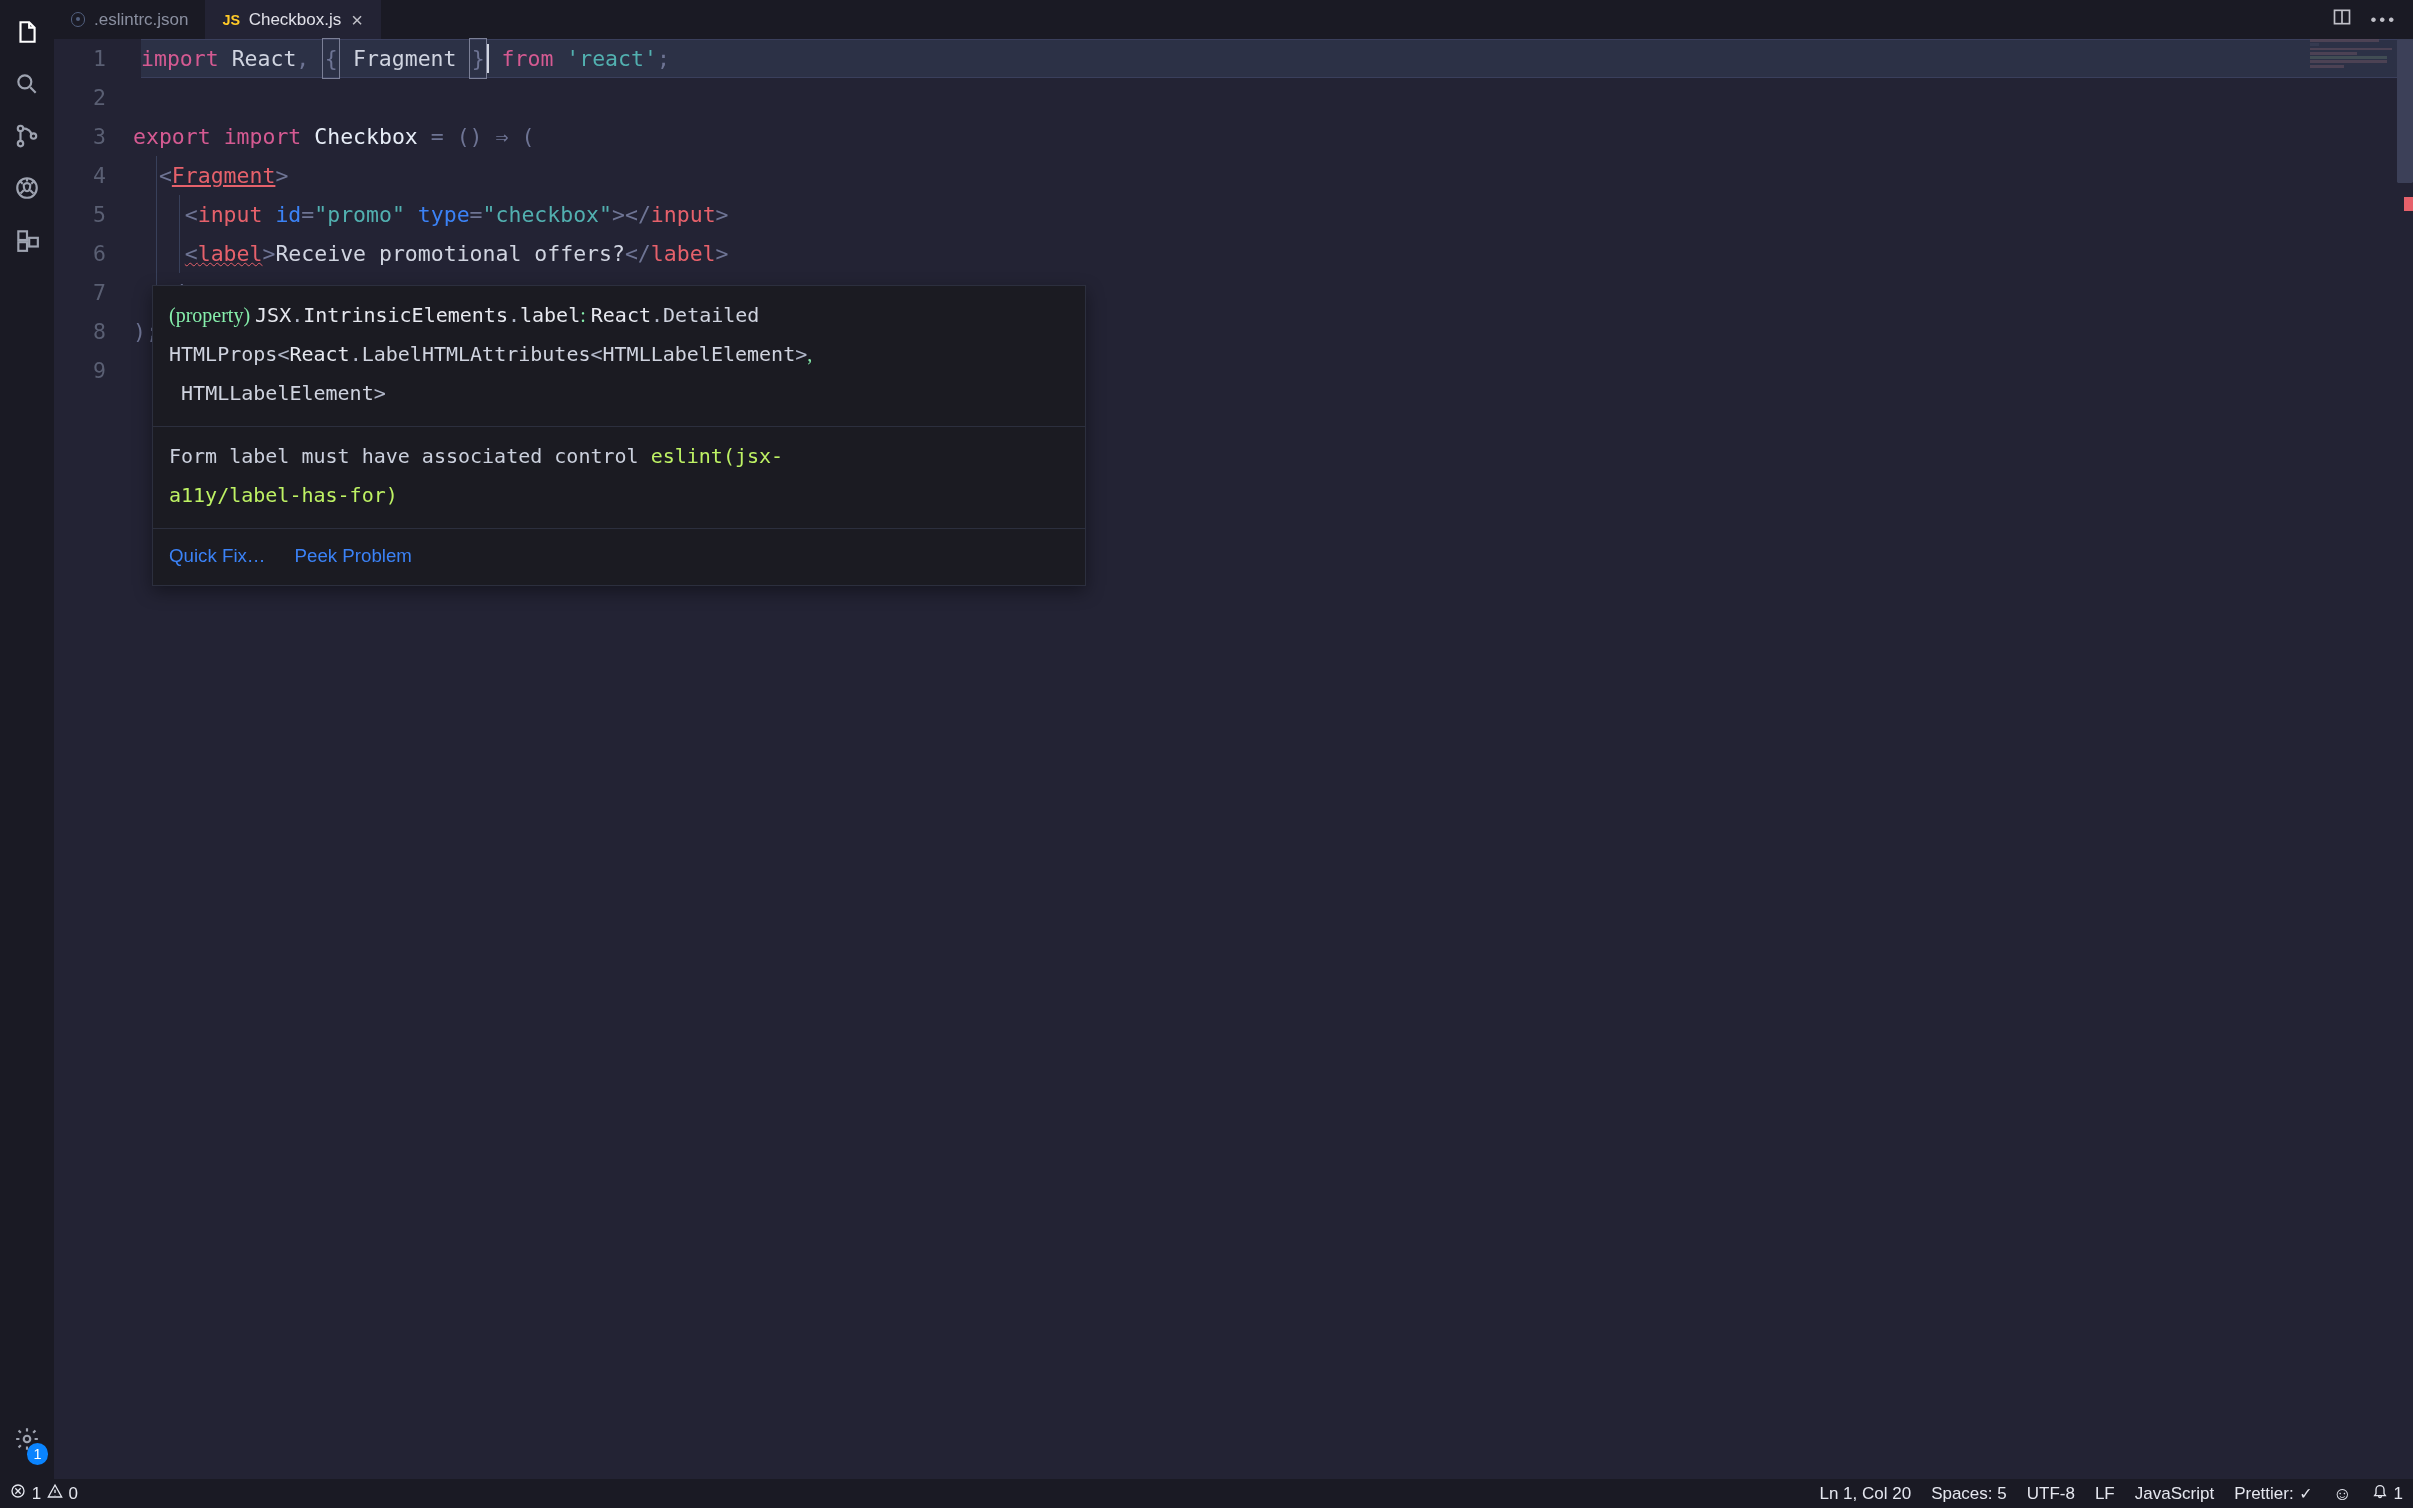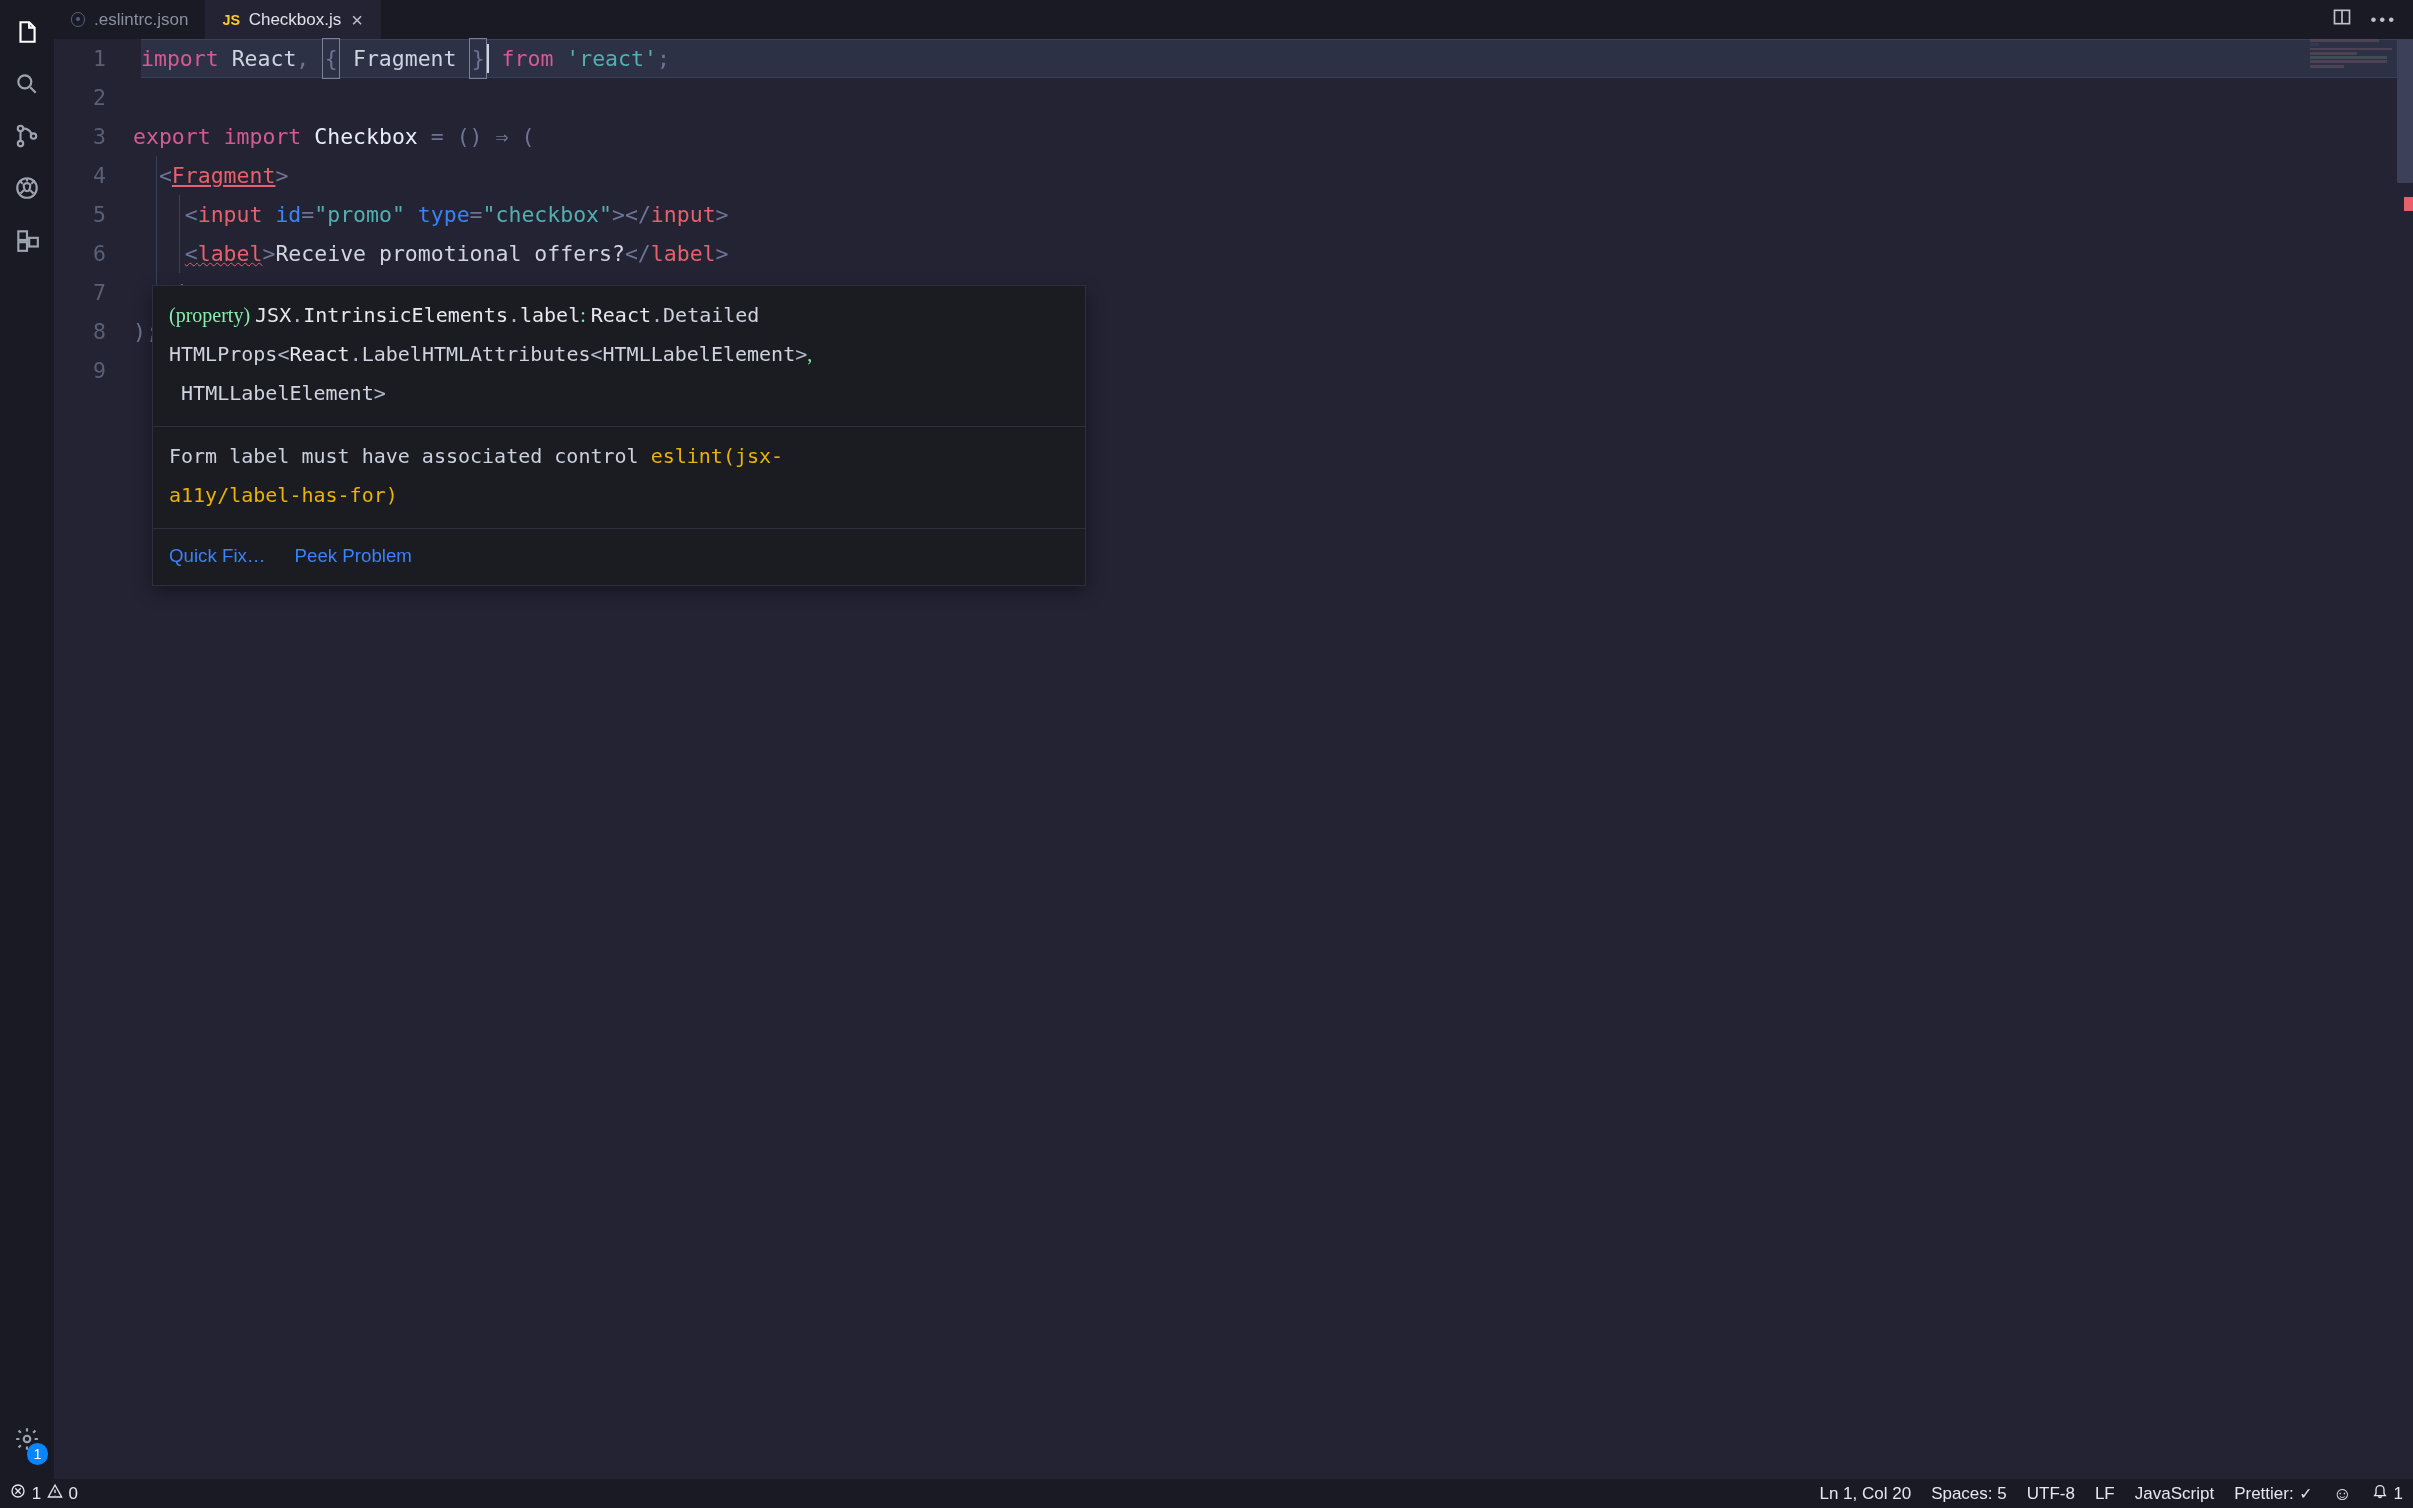--- a/index.html
+++ b/index.html
@@ -237,21 +237,21 @@
     padding: 10px 16px 13px 16px;
     white-space: pre-wrap;
   }
   .hover-section + .hover-section { border-top: 0.7px solid #2c2f3e; }
   .hp-id  { color: #e6e8ef; }
   .hp-ns  { color: #e6e8ef; }
   .hp-dot { color: #b0b6c8; }
   .hp-lbl { color: #86efac; font-family: Liberation Serif, serif; }
   .hp-typ { color: #cfd3df; }
   .hp-ang { color: #b0b6c8; }
-  .hp-dim { color: #eab308; margin-top: 28px; }
+  .hp-dim { color: #bef264; margin-top: 28px; }
   .hover-actions {
     padding: 7.2px 16px 10px 16px;
     border-top: 0.7px solid #2c2f3e;
     font-family: -apple-system, sans-serif;
     font-size: 18.7px;
     display: flex; gap: 29px;
   }
   .hover-actions a { color: #3b82f6; cursor: pointer; text-decoration: none; }
 
   

